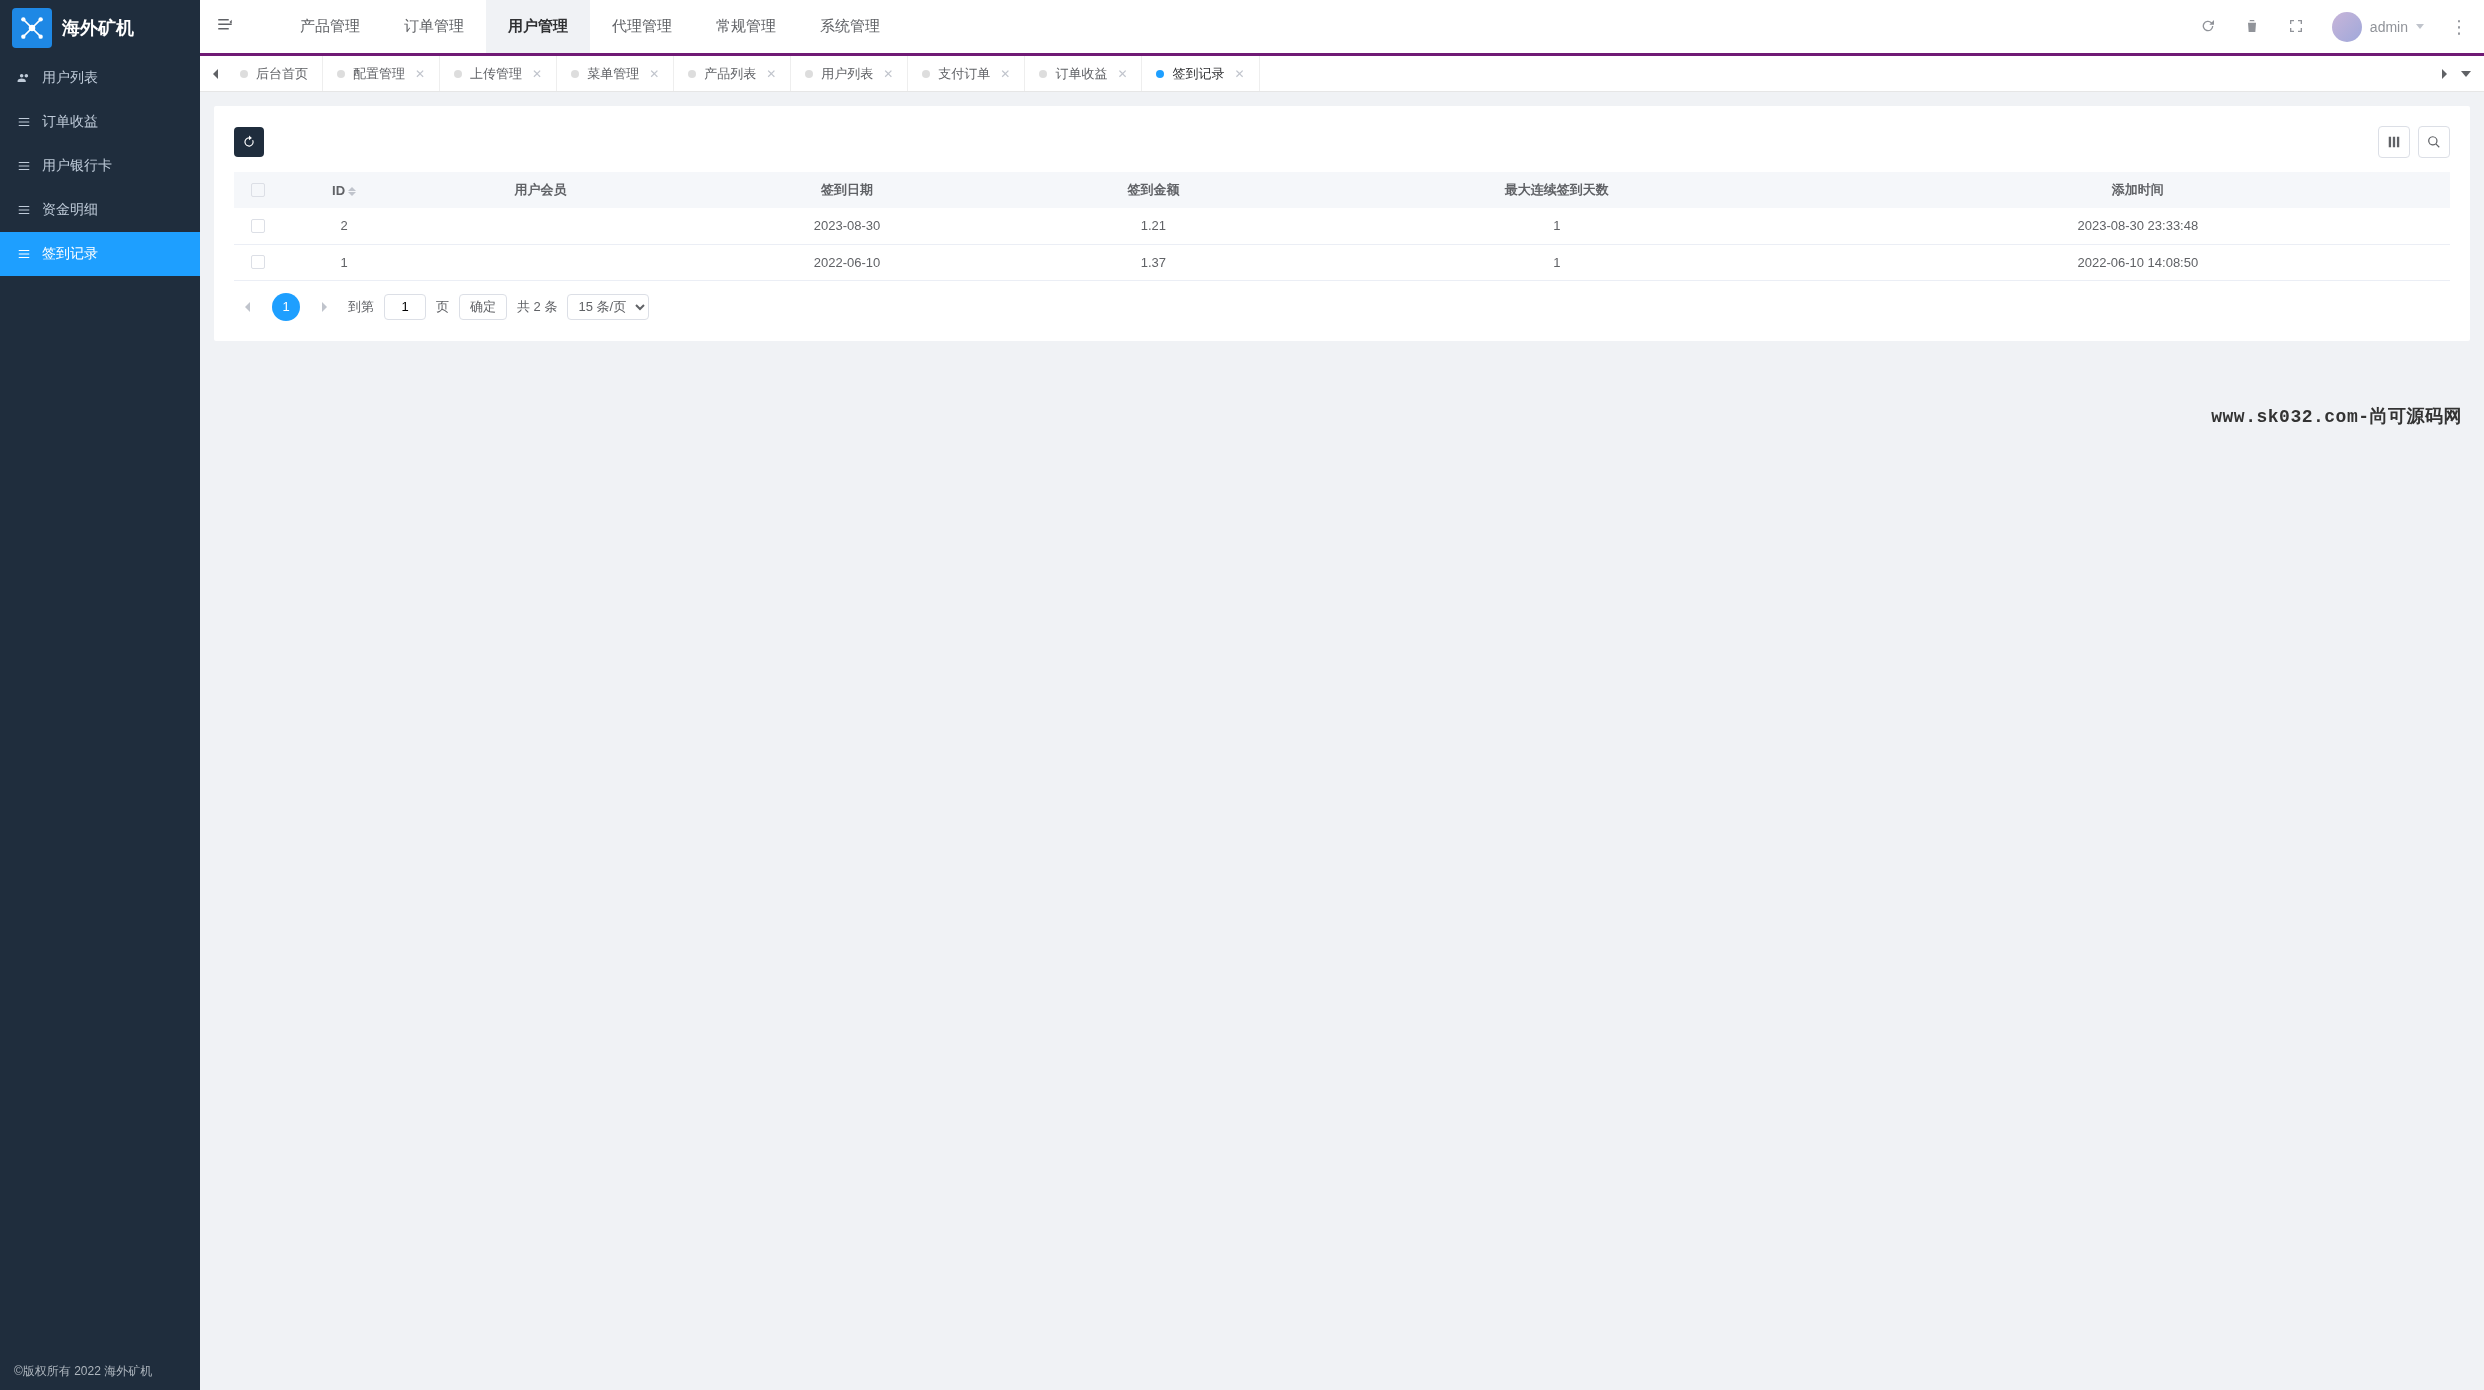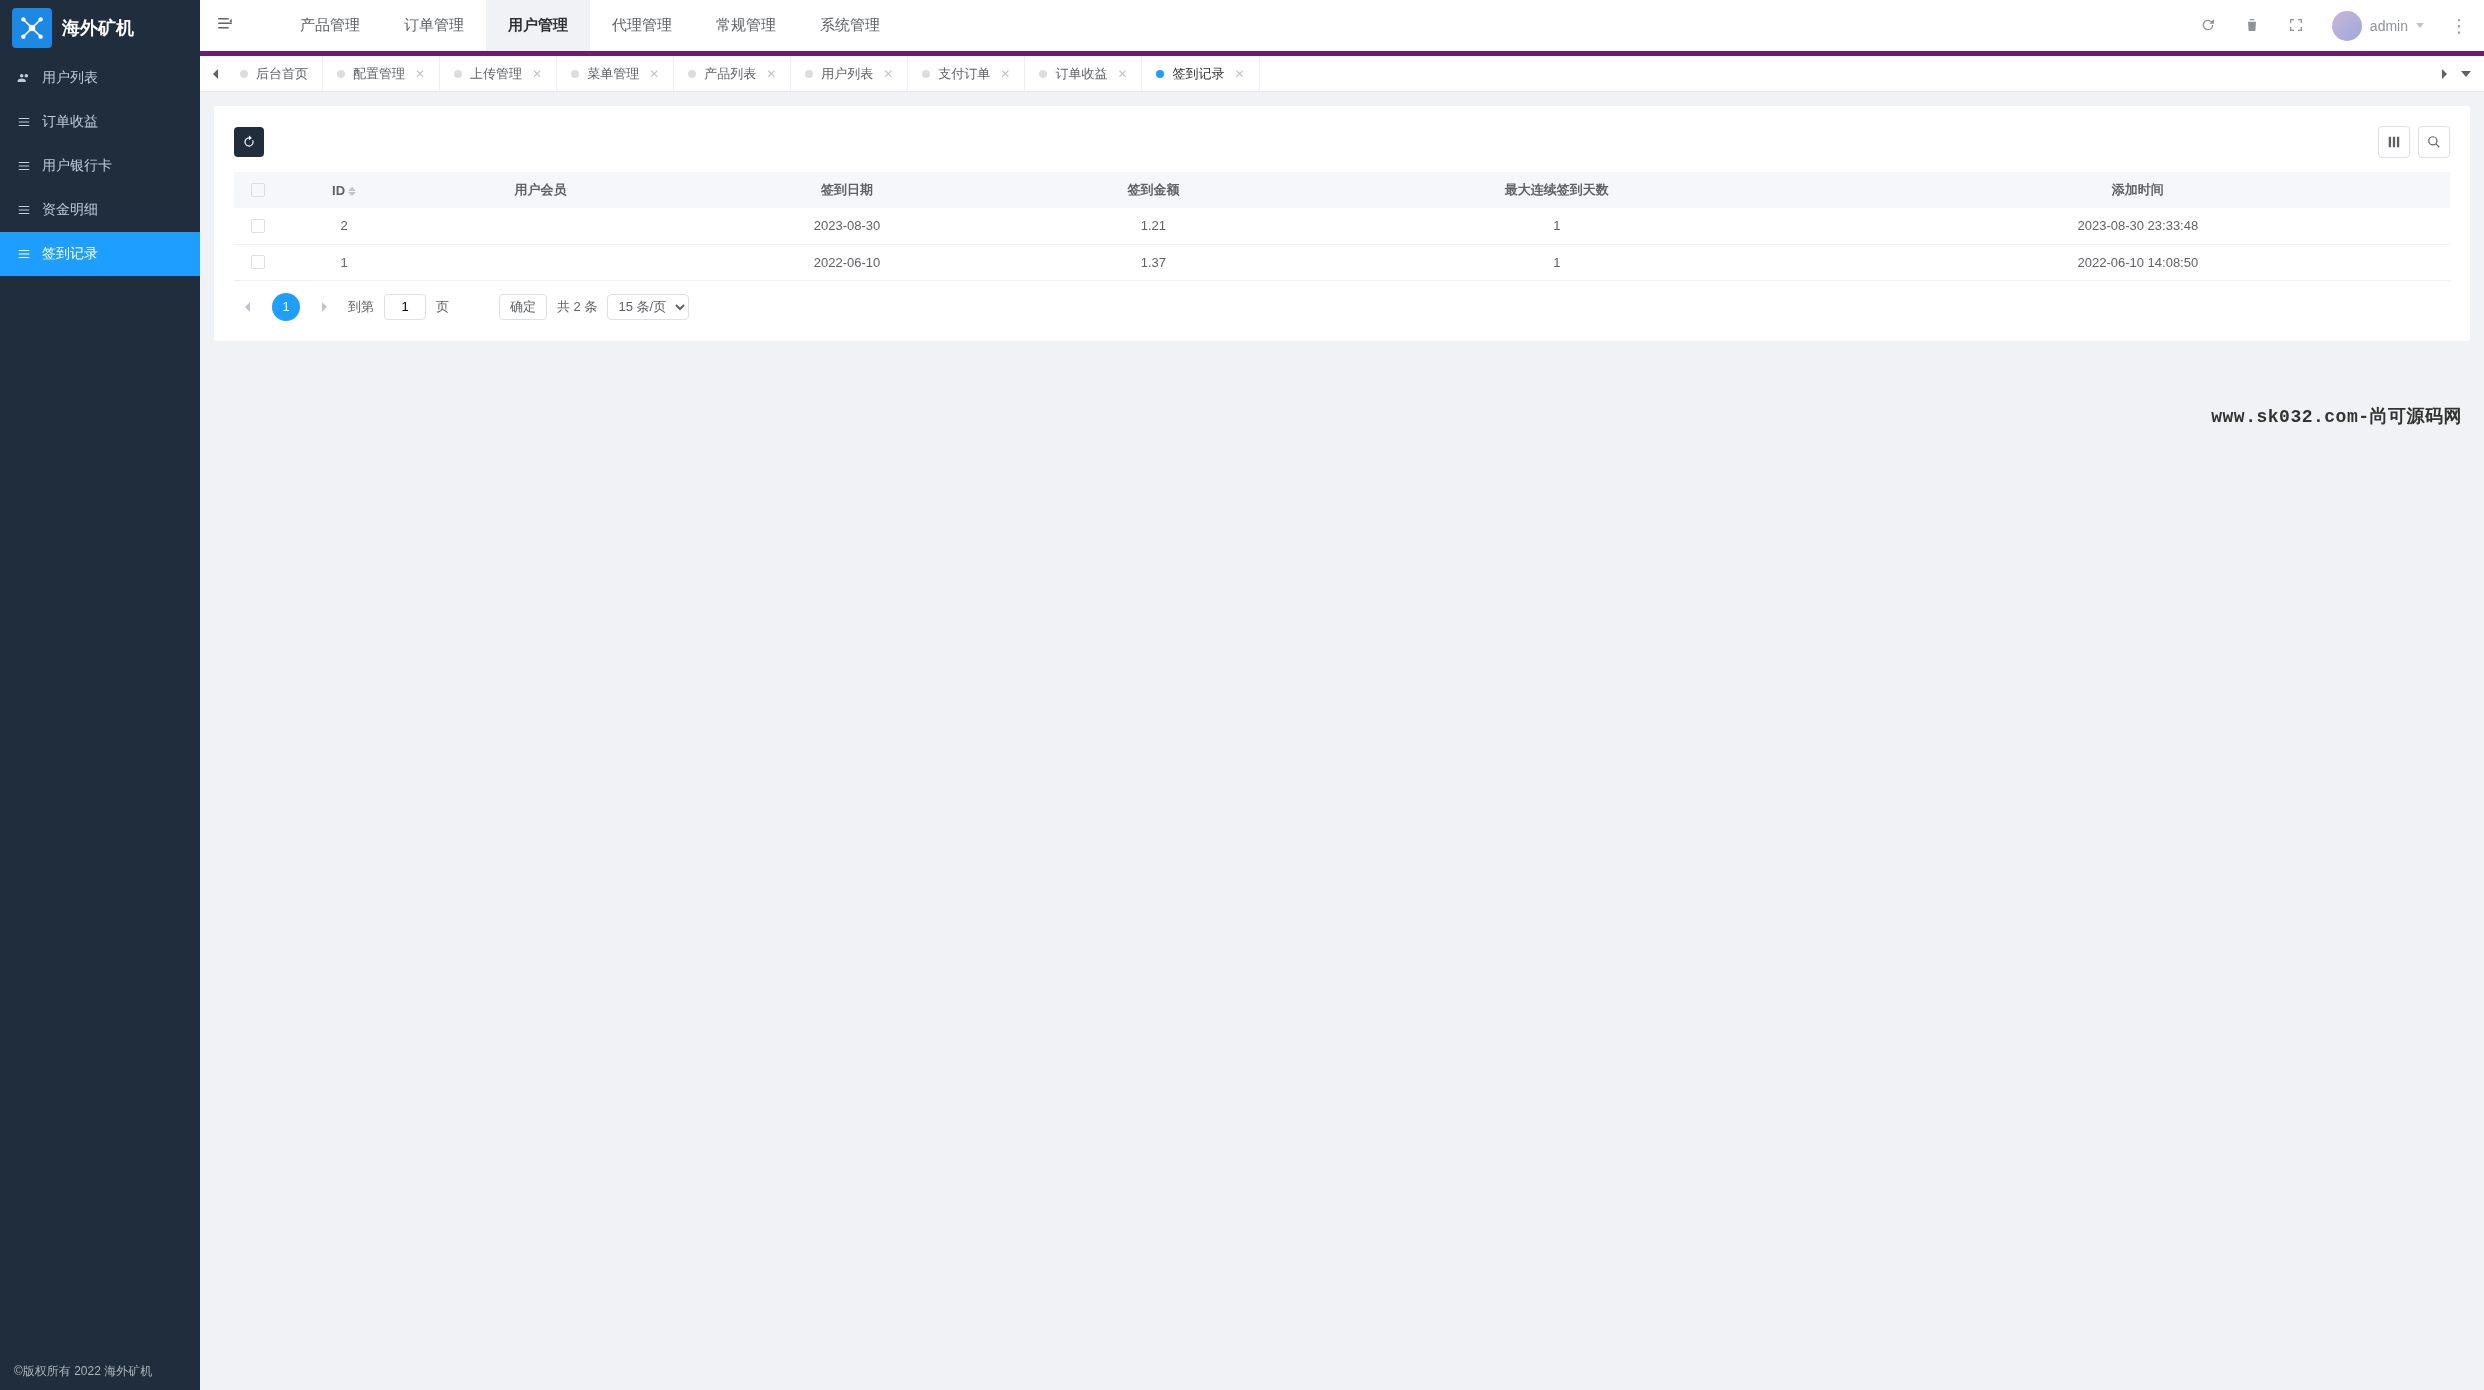--- a/index.html
+++ b/index.html
@@ -16,21 +16,21 @@
 .side-item { height: 44px; display: flex; align-items: center; padding: 0 16px; gap: 10px; color: #bfcbd9; cursor: pointer; font-size: 14px; }
 .side-item.active { background: #1e9fff; color: #fff; }
 .side-item .ic { width: 16px; height: 16px; display: inline-flex; align-items: center; justify-content: center; }
 .side-item .ic svg { width: 14px; height: 14px; fill: currentColor; }
 .footer { padding: 10px 14px; font-size: 12px; color: #adb5bd; }
 
 
 .main { flex: 1; display: flex; flex-direction: column; min-width: 0; background: #f0f2f5; }
 
 
-.header { height: 56px; background: #fff; display: flex; align-items: center; padding: 0 16px; border-bottom: 5px solid #701a75; }
+.header { height: 56px; background: #fff; display: flex; align-items: center; padding: 0 16px; border-bottom: 3px solid #701a75; }
 .hamburger { width: 22px; height: 22px; cursor: pointer; color: #606266; margin-right: 40px; }
 .hamburger svg { width: 18px; height: 18px; fill: currentColor; }
 .nav-items { display: flex; height: 100%; }
 .nav-item { padding: 0 22px; display: flex; align-items: center; height: 100%; cursor: pointer; font-size: 15px; color: #606266; font-weight: 500; }
 .nav-item.active { background: #f0f2f5; color: #303133; font-weight: 600; }
 .header-right { margin-left: auto; display: flex; align-items: center; gap: 26px; color: #909399; }
 .hr-icon { cursor: pointer; width: 18px; height: 18px; display: inline-flex; }
 .hr-icon svg { width: 16px; height: 16px; fill: currentColor; }
 .user { display: flex; align-items: center; gap: 8px; cursor: pointer; }
 .avatar { width: 30px; height: 30px; border-radius: 50%; background: linear-gradient(135deg,#c8b5d9,#9fa8da); }
@@ -71,21 +71,21 @@
 .sort-icons .up { border-bottom: 4px solid #c0c4cc; }
 .sort-icons .down { border-top: 4px solid #c0c4cc; }
 
 
 .pagination { display: flex; align-items: center; gap: 10px; margin-top: 12px; font-size: 13px; color: #606266; }
 .pg-btn { width: 28px; height: 28px; display: flex; align-items: center; justify-content: center; cursor: pointer; color: #c0c4cc; border-radius: 2px; }
 .pg-btn svg { width: 10px; height: 10px; fill: currentColor; }
 .pg-num { min-width: 28px; height: 28px; display: flex; align-items: center; justify-content: center; border-radius: 50%; cursor: pointer; font-size: 13px; }
 .pg-num.active { background: #1e9fff; color: #fff; }
 .pg-input { width: 42px; height: 26px; border: 1px solid #dcdfe6; border-radius: 4px; text-align: center; font-size: 13px; }
-.pg-confirm { height: 26px; padding: 0 10px; border: 1px solid #dcdfe6; border-radius: 4px; background: #fff; cursor: pointer; font-size: 13px; color: #606266; margin-left: 40px; }
+.pg-confirm { height: 26px; padding: 0 10px; border: 1px solid #dcdfe6; border-radius: 4px; background: #fff; cursor: pointer; font-size: 13px; color: #606266; }
 .pg-select { height: 26px; border: 1px solid #dcdfe6; border-radius: 4px; padding: 0 6px; font-size: 13px; color: #606266; background: #fff; }
 
 .watermark { position: fixed; right: 22px; top: 404px; font-family: "Courier New", monospace; font-size: 18px; font-weight: bold; color: #333; letter-spacing: 0.5px; pointer-events: none; }
 </style>
 </head>
 <body>
 
 <div class="app">
 
   <div class="sidebar">

